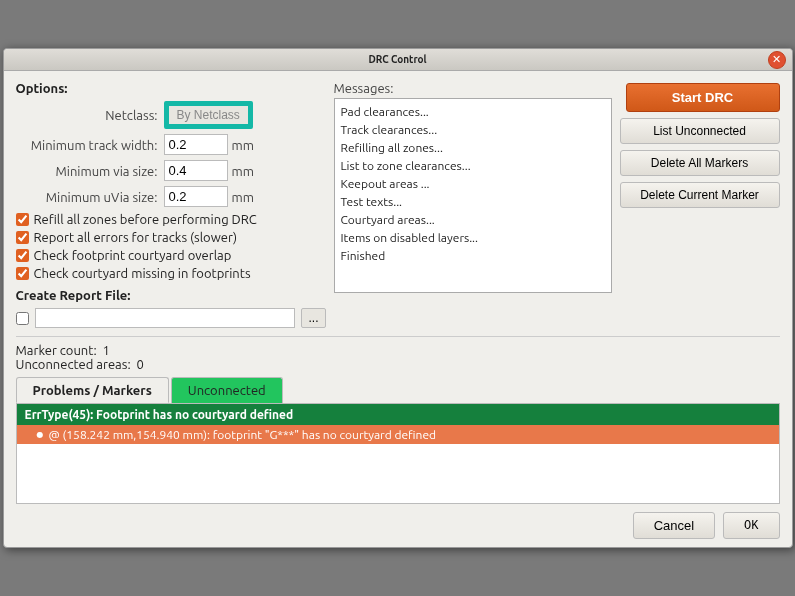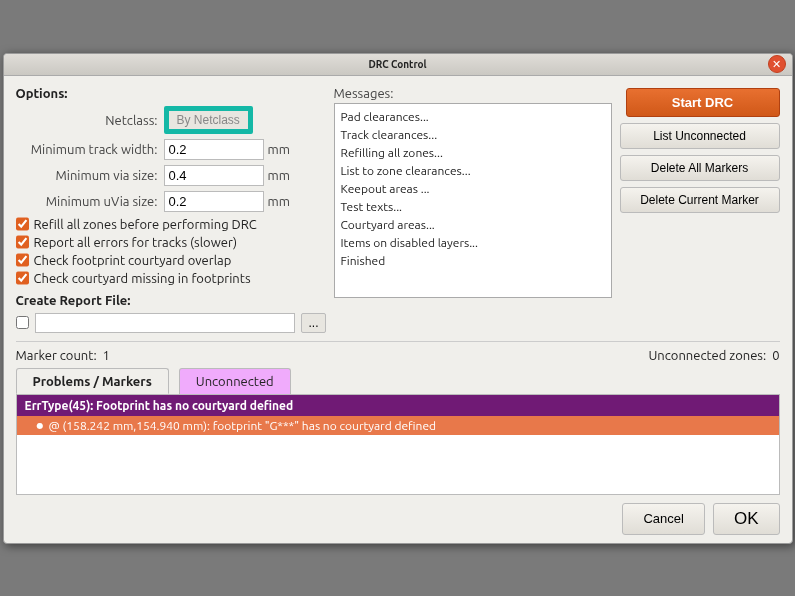--- a/index.html
+++ b/index.html
@@ -82,41 +82,42 @@
       align-items: center;
       margin-bottom: 5px;
     }
     .form-row label {
       text-align: right;
       flex: 0 0 148px;
       padding-right: 6px;
       color: #444;
     }
     .form-input {
-      width: 100px;
+      width: 64px;
       padding: 2px 4px;
       border: 1px solid #bbb;
       background: white;
       font-size: 13px;
     }
     .unit-label {
       margin-left: 4px;
       color: #444;
     }
     .clearance-btn {
       padding: 2px 8px;
       background: #e8e6e0;
       border: 5px solid #14b8a6;
       border-radius: 2px;
       font-size: 12px;
       cursor: pointer;
       color: #888;
     }
     .checkbox-row {
       display: flex;
+      align-items: center;
       gap: 5px;
       margin-bottom: 4px;
     }
     .checkbox-row input[type="checkbox"] {
       accent-color: #e06020;
     }
     .messages-box {
       border: 1px solid #aaa;
       background: white;
       height: 195px;
@@ -177,53 +178,53 @@
       cursor: pointer;
       font-size: 12px;
     }
     .error-section {
       margin-top: 8px;
       border-top: 1px solid #ccc;
       padding-top: 6px;
     }
     .counts-row {
       display: flex;
-      justify-content: space-between;
       margin-bottom: 6px;
+      flex-direction: column;
     }
     .tabs-row {
       display: flex;
-      gap: 8px;
+      gap: 0;
       border-bottom: 1px solid #bbb;
       margin-bottom: 0;
     }
     .tab {
       padding: 5px 16px;
-      background: #f0abfc;
+      background: #22c55e;
       border: 1px solid #bbb;
       border-bottom: none;
       border-radius: 3px 3px 0 0;
       cursor: pointer;
       font-size: 13px;
       margin-right: 2px;
     }
     .tab.active {
       background: #f0efeb;
       border-bottom: 1px solid #f0efeb;
       font-weight: bold;
     }
     .errors-list {
       border: 1px solid #bbb;
       border-top: none;
       background: white;
       height: 100px;
       overflow-y: auto;
     }
     .error-item {
-      background: #701a75;
+      background: #15803d;
       color: white;
       padding: 4px 8px;
       font-size: 12px;
     }
     .error-item-bold {
       font-weight: bold;
     }
     .error-sub {
       background: #e8784a;
       color: white;
@@ -249,21 +250,22 @@
       border-radius: 3px;
       cursor: pointer;
       font-size: 13px;
     }
     .btn-ok {
       padding: 5px 20px;
       background: linear-gradient(to bottom, #f5f3ee, #e0ddd6);
       border: 1px solid #bbb;
       border-radius: 3px;
       cursor: pointer;
-      font-size: 17px;
+      font-size: 12px;
+      font-family: Liberation Mono, monospace;
     }
   </style>
 </head>
 <body>
 
 <div class="dialog">
   <div class="title-bar">
     <span class="title-bar-title">DRC Control</span>
     <div class="close-btn">✕</div>
   </div>
@@ -348,21 +350,21 @@
 
     </div>
 
     <div class="error-section">
       <div class="counts-row">
         <span>
           <span>Marker count:</span>
           &nbsp;<span>1</span>
         </span>
         <span>
-          <span>Unconnected zones:</span>
+          <span>Unconnected areas:</span>
           &nbsp;<span>0</span>
         </span>
       </div>
 
       <div class="tabs-row">
         <div class="tab active">Problems / Markers</div>
         <div class="tab">Unconnected</div>
       </div>
 
       <div class="errors-list">

